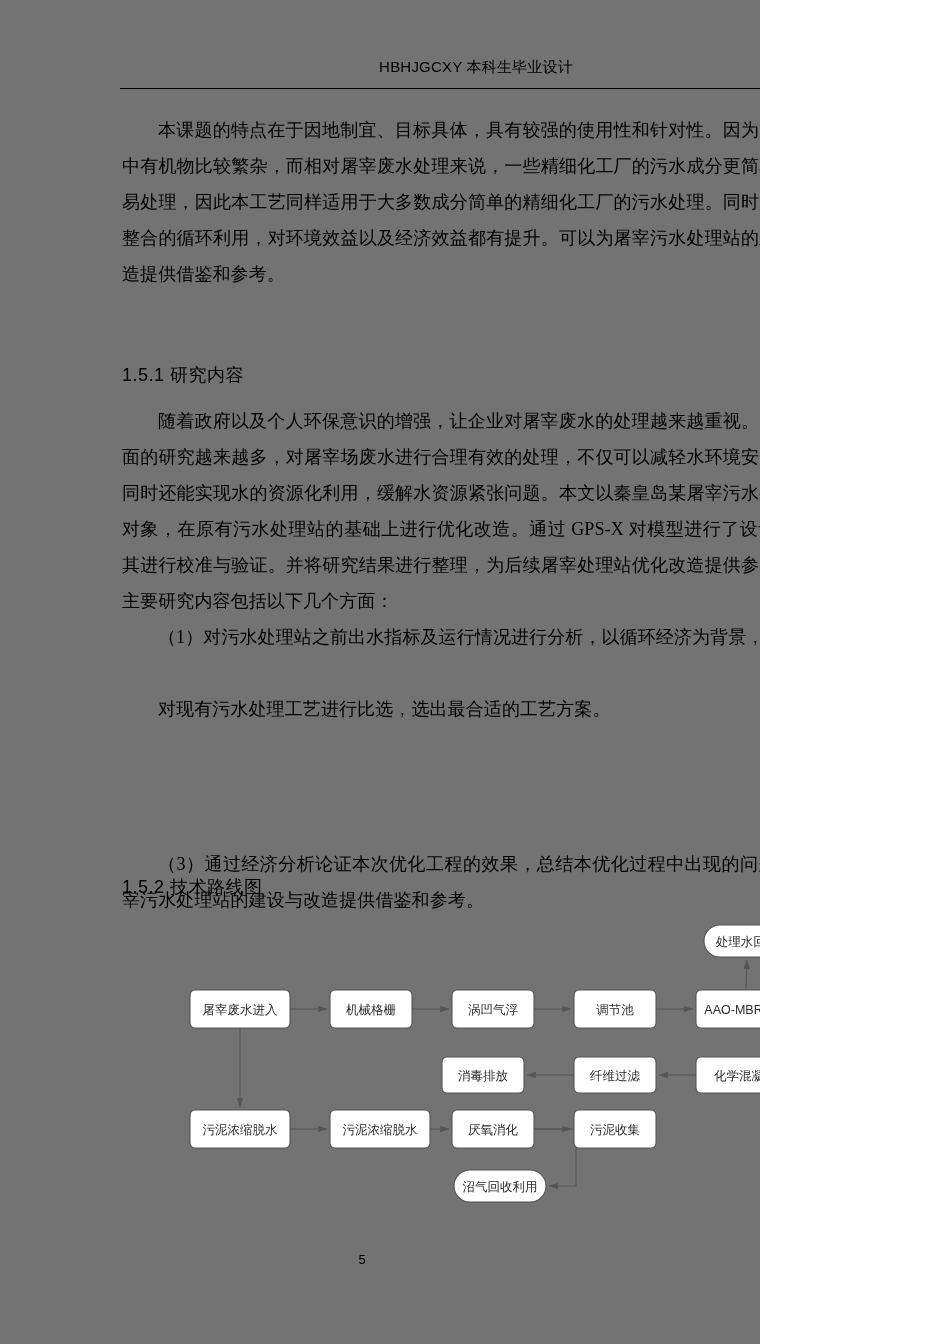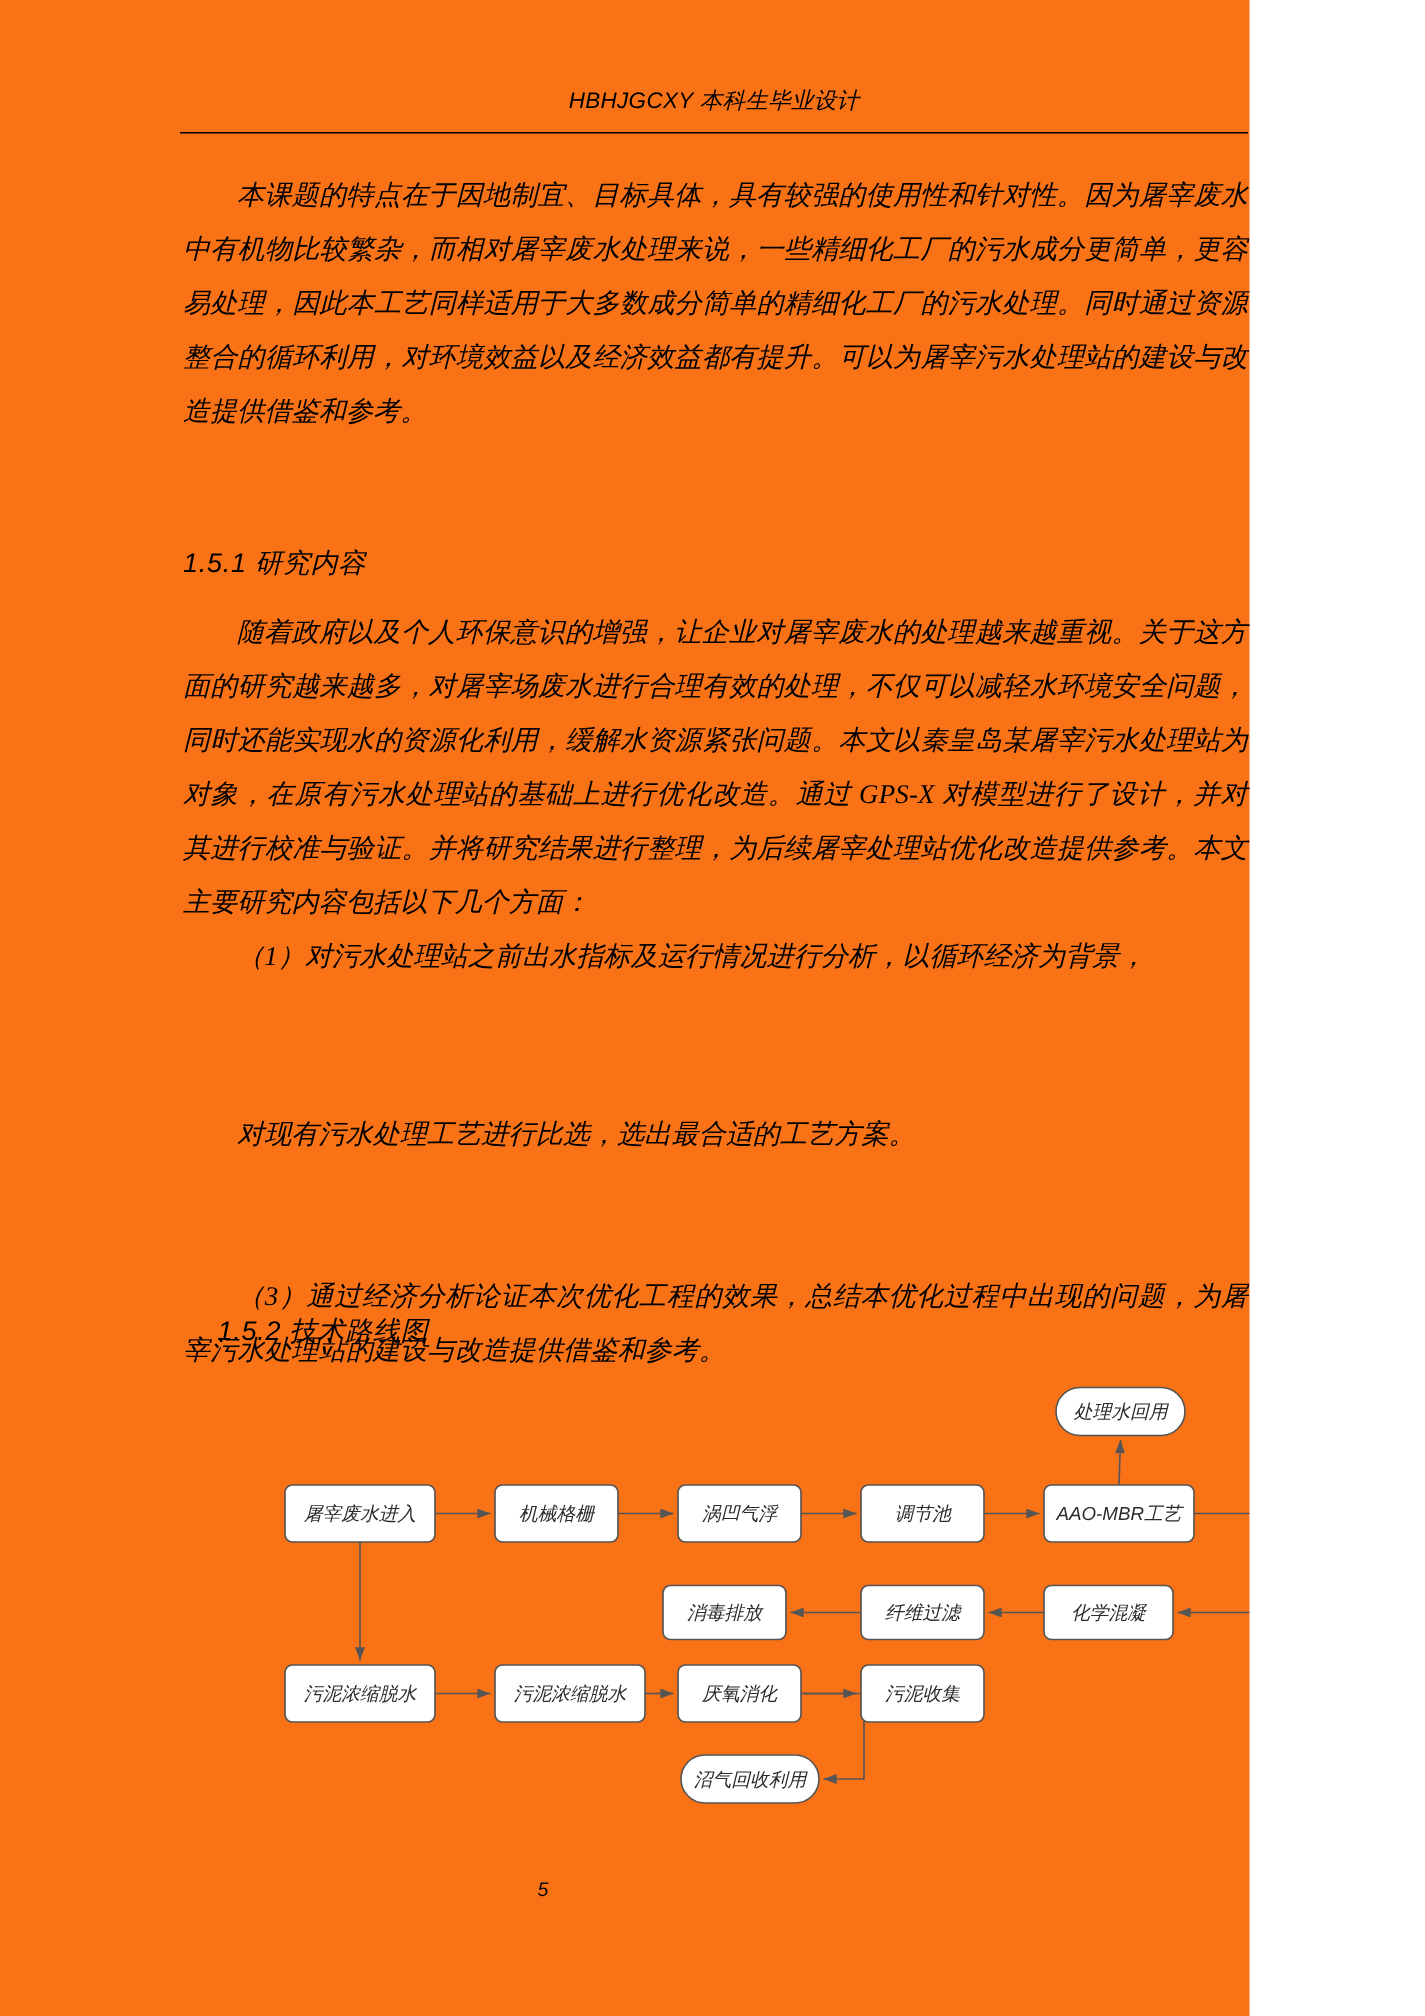--- a/index.html
+++ b/index.html
@@ -2,27 +2,26 @@
 <html><head>
 <meta charset="utf-8">
 <style>
   html, body {
     margin: 0;
     padding: 0;
     background: #ffffff;
   }
   .page {
     position: relative;
-    width: 833px;
+    width: 760px;
     height: 1344px;
-    background: #f97316;
+    background: #737373;
     overflow: hidden;
     font-family: "Liberation Serif", "DejaVu Serif", serif;
     color: #000000;
-    font-style: italic;
   }
 
   
   .header {
     position: absolute;
     left: 120px;
     top: 58px;
     width: 712px;
     text-align: center;
     font-family: "Liberation Sans", "DejaVu Sans", sans-serif;
@@ -107,26 +106,26 @@
 
   <div class="body-text indent" style="top:112px;">本课题的特点在于因地制宜、目标具体，具有较强的使用性和针对性。因为屠宰废水中有机物比较繁杂，而相对屠宰废水处理来说，一些精细化工厂的污水成分更简单，更容易处理，因此本工艺同样适用于大多数成分简单的精细化工厂的污水处理。同时通过资源整合的循环利用，对环境效益以及经济效益都有提升。可以为屠宰污水处理站的建设与改造提供借鉴和参考。</div>
 
 
   <div class="h3" style="top:363px;">1.5.1  研究内容</div>
 
   <div class="body-text indent" style="top:403px;">随着政府以及个人环保意识的增强，让企业对屠宰废水的处理越来越重视。关于这方面的研究越来越多，对屠宰场废水进行合理有效的处理，不仅可以减轻水环境安全问题，同时还能实现水的资源化利用，缓解水资源紧张问题。本文以秦皇岛某屠宰污水处理站为对象，在原有污水处理站的基础上进行优化改造。通过 GPS-X 对模型进行了设计，并对其进行校准与验证。并将研究结果进行整理，为后续屠宰处理站优化改造提供参考。本文主要研究内容包括以下几个方面：</div>
 
   <div class="body-text indent" style="top:619px;">（1）对污水处理站之前出水指标及运行情况进行分析，以循环经济为背景，</div>
 
-  <div class="body-text indent" style="top:691px;margin-top:47px;">对现有污水处理工艺进行比选，选出最合适的工艺方案。</div>
+  <div class="body-text indent" style="top:691px;">对现有污水处理工艺进行比选，选出最合适的工艺方案。</div>
 
 
   <div class="body-text indent" style="top:846px;">（3）通过经济分析论证本次优化工程的效果，总结本优化过程中出现的问题，为屠宰污水处理站的建设与改造提供借鉴和参考。</div>
 
-  <div class="h3" style="top:875px;margin-left:23px;">1.5.2  技术路线图</div>
+  <div class="h3" style="top:875px;">1.5.2  技术路线图</div>
 
   <div class="flow-wrap">
     <svg id="flow-svg" width="680" height="300" viewBox="0 0 680 300">
       <defs>
         <marker id="arrow" markerWidth="9" markerHeight="9" refX="8" refY="3" orient="auto" markerUnits="strokeWidth">
           <path d="M0,0 L0,6 L8,3 z" fill="#555555"></path>
         </marker>
       </defs>
       <g id="edge-layer">
           <path d="M110 89 L147 89" fill="none" stroke="#555555" stroke-width="1.1" marker-end="url(#arrow)"></path>

